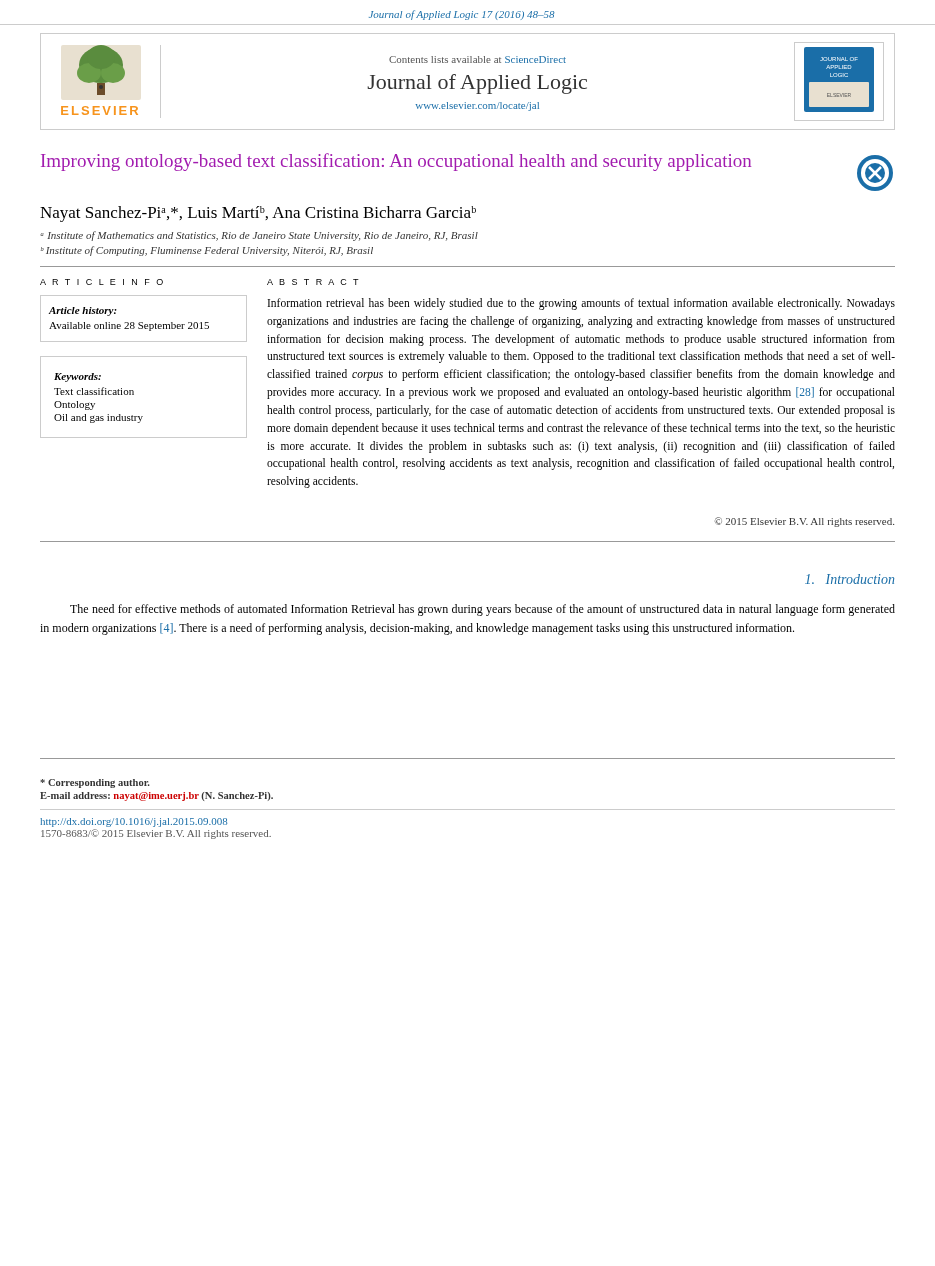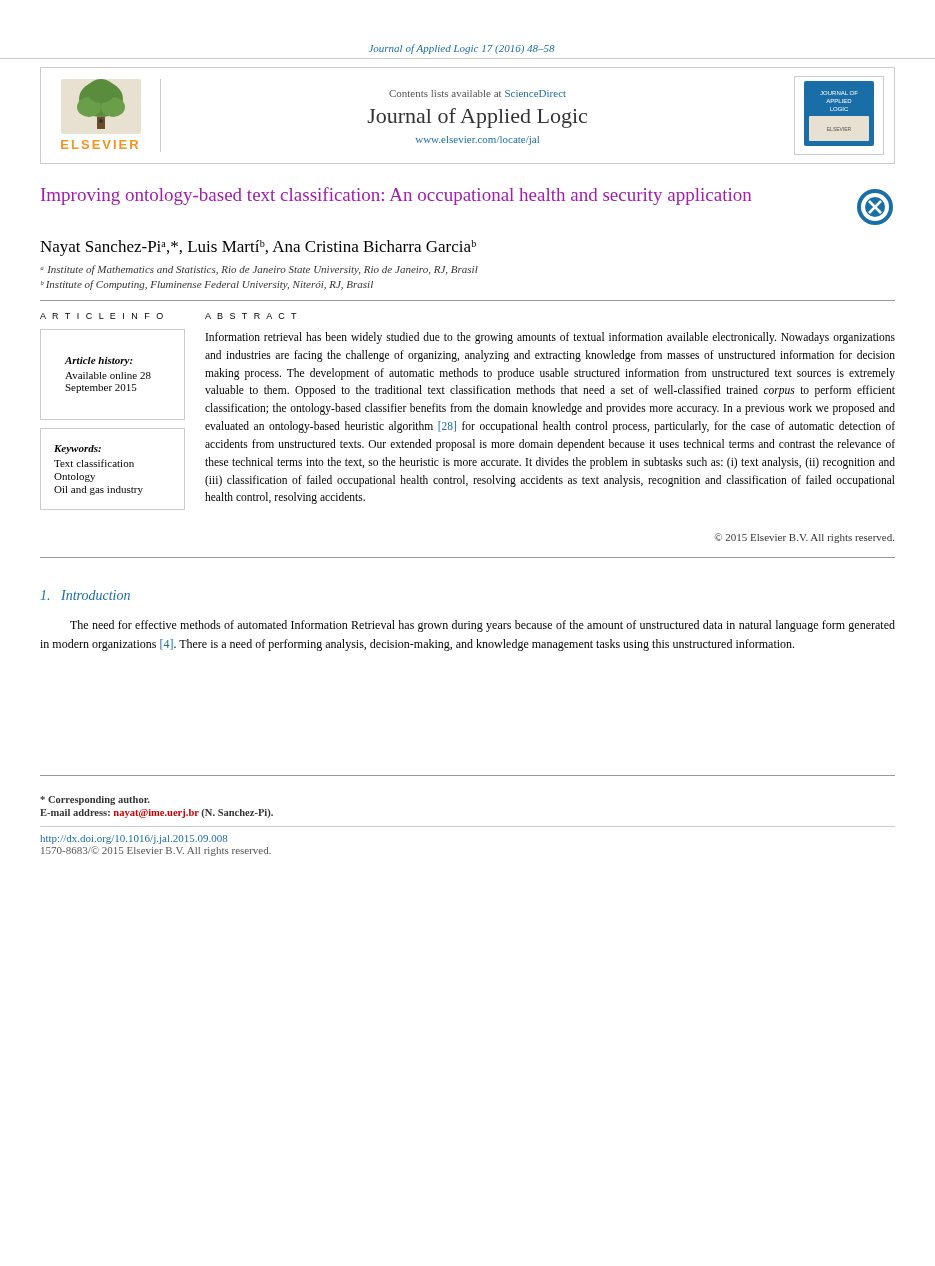--- a/index.html
+++ b/index.html
@@ -17,21 +17,20 @@
       position: relative;
     }
     
     .journal-top-line {
       text-align: center;
       padding: 8px 12px 4px 0;
       font-size: 11px;
       color: #1a6ea8;
       font-style: italic;
       border-bottom: 1px solid #ccc;
-      margin-top: 34px;
     }
     
     .header-box {
       border: 1px solid #ccc;
       margin: 8px 40px 0 40px;
       display: flex;
       flex-direction: row;
       align-items: center;
       padding: 8px 10px;
     }
@@ -131,38 +130,38 @@
       border-top: 1px solid #999;
       margin: 10px 0;
     }
     
     .two-col {
       display: flex;
       gap: 20px;
       margin-top: 10px;
     }
     .left-col {
-      width: 145px;
+      width: 207px;
       flex-shrink: 0;
     }
     .right-col {
       flex: 1;
     }
     .section-header-small {
       font-size: 9px;
       letter-spacing: 2px;
       color: #000;
       margin-bottom: 8px;
       font-family: Arial, sans-serif;
       font-weight: normal;
     }
     .article-info-box {
       border: 1px solid #ccc;
-      padding: 24px;
-      margin-bottom: 8px;
+      padding: 8px;
+      margin-bottom: 14px;
     }
     .info-label {
       font-style: italic;
       font-size: 11px;
       font-weight: bold;
       margin-bottom: 3px;
     }
     .info-value {
       font-size: 11px;
       margin-bottom: 2px;
@@ -197,20 +196,21 @@
     
     .intro-section {
       margin-top: 30px;
     }
     .section-number-title {
       font-size: 14px;
       font-style: italic;
       color: #1a6ea8;
       margin-bottom: 12px;
       font-weight: normal;
+      text-align: right;
     }
     .body-text {
       font-size: 12px;
       line-height: 1.6;
       text-align: justify;
       text-indent: 30px;
       color: #000;
     }
     .body-text .ref {
       color: #1a6ea8;

